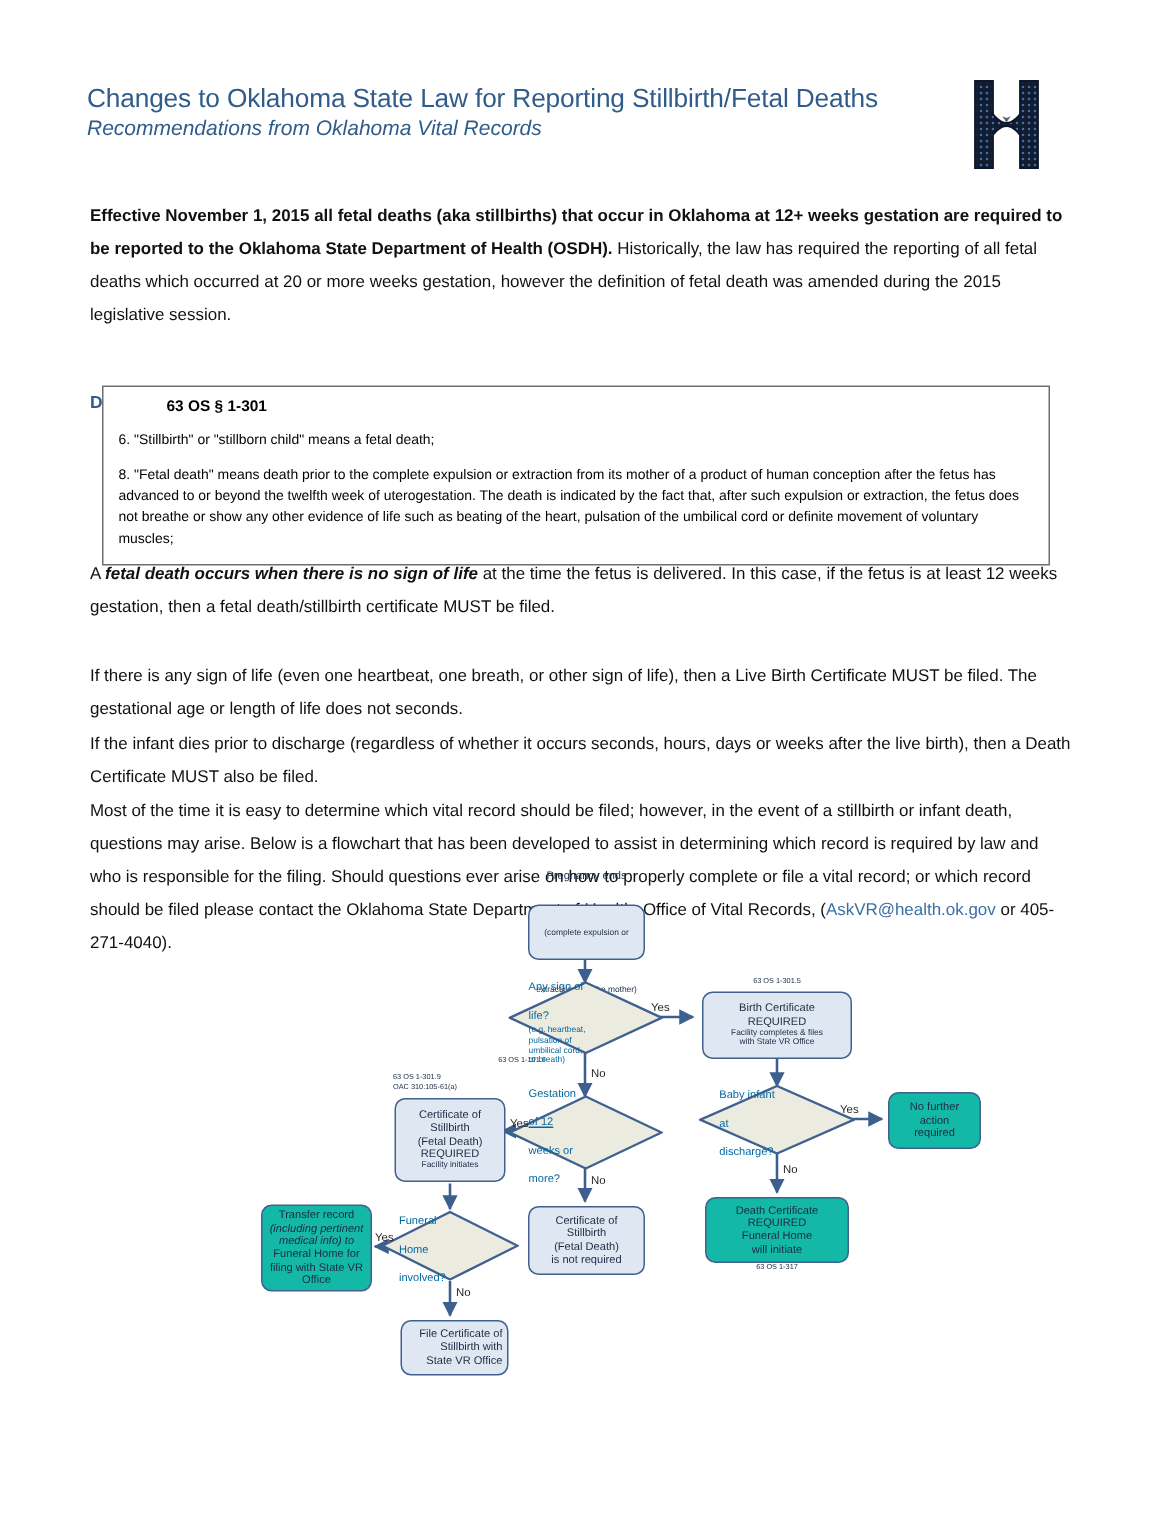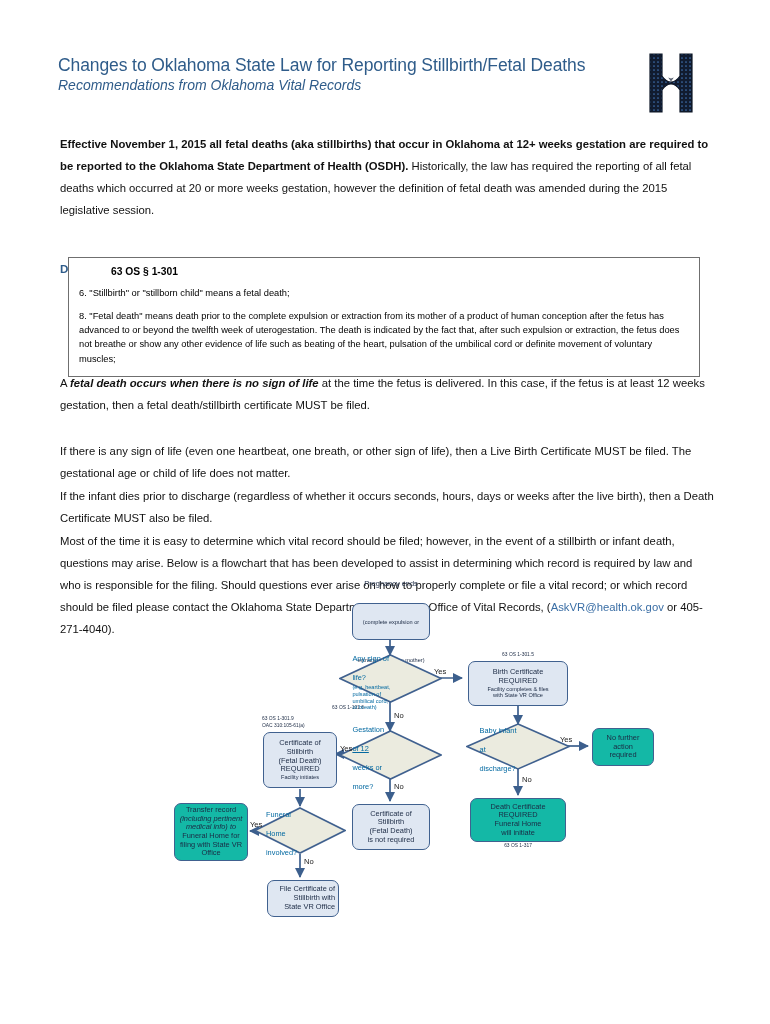--- a/index.html
+++ b/index.html
@@ -210,21 +210,21 @@
   <div class="statute-box">
     <div class="statute-title">63 OS § 1-301</div>
     <div class="statute-item">6. "Stillbirth" or "stillborn child" means a fetal death;</div>
     <div class="statute-item">8. "Fetal death" means death prior to the complete expulsion or extraction from its mother of a product of human conception after the fetus has advanced to or beyond the twelfth week of uterogestation. The death is indicated by the fact that, after such expulsion or extraction, the fetus does not breathe or show any other evidence of life such as beating of the heart, pulsation of the umbilical cord or definite movement of voluntary muscles;</div>
   </div>
 
   <div class="para p-a">
     <span>A </span><span class="bi">fetal death occurs when there is no sign of life</span><span> at the time the fetus is delivered. In this case, if the fetus is at least 12 weeks gestation, then a fetal death/stillbirth certificate MUST be filed.</span>
   </div>
 
-  <div class="para p-b">If there is any sign of life (even one heartbeat, one breath, or other sign of life), then a Live Birth Certificate MUST be filed. The gestational age or child of life does not matter.</div>
+  <div class="para p-b">If there is any sign of life (even one heartbeat, one breath, or other sign of life), then a Live Birth Certificate MUST be filed. The gestational age or length of life does not seconds.</div>
 
   <div class="para p-c">If the infant dies prior to discharge (regardless of whether it occurs seconds, hours, days or weeks after the live birth), then a Death Certificate MUST also be filed.</div>
 
   <div class="para p-d">
     <span>Most of the time it is easy to determine which vital record should be filed; however, in the event of a stillbirth or infant death, questions may arise.  Below is a flowchart that has been developed to assist in determining which record is required by law and who is responsible for the filing.  Should questions ever arise on how to properly complete or file a vital record; or which record should be filed please contact the Oklahoma State Department of Health, Office of Vital Records, (</span><a class="mail" href="#">AskVR@health.ok.gov</a><span> or 405-271-4040).</span>
   </div>
 
   <div class="flow">
 
     <svg width="770" height="330">

